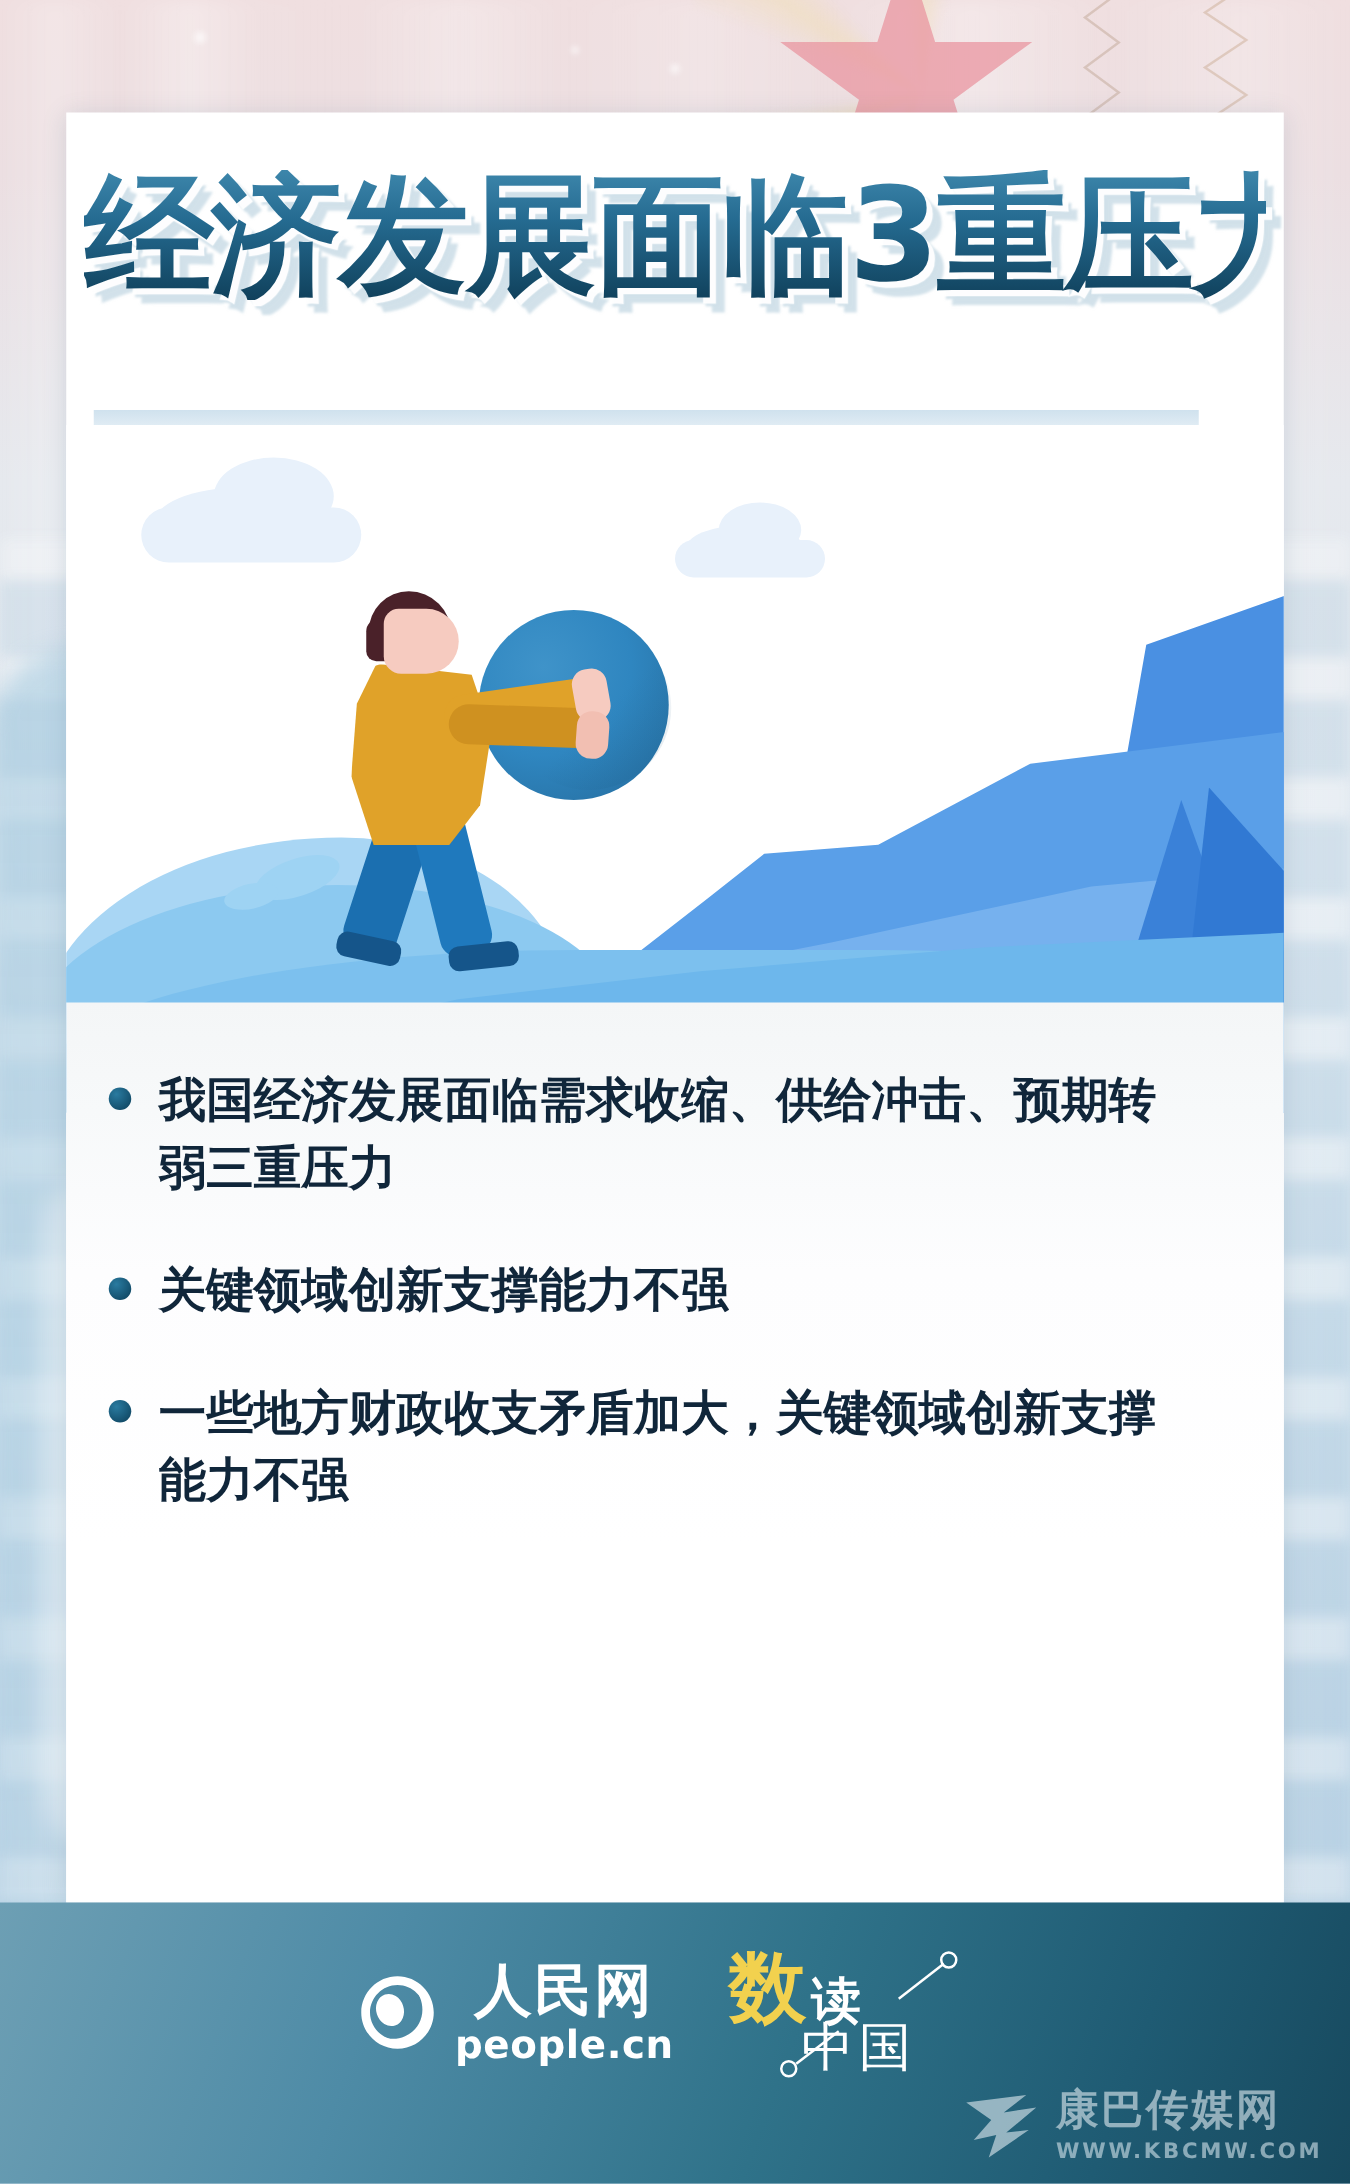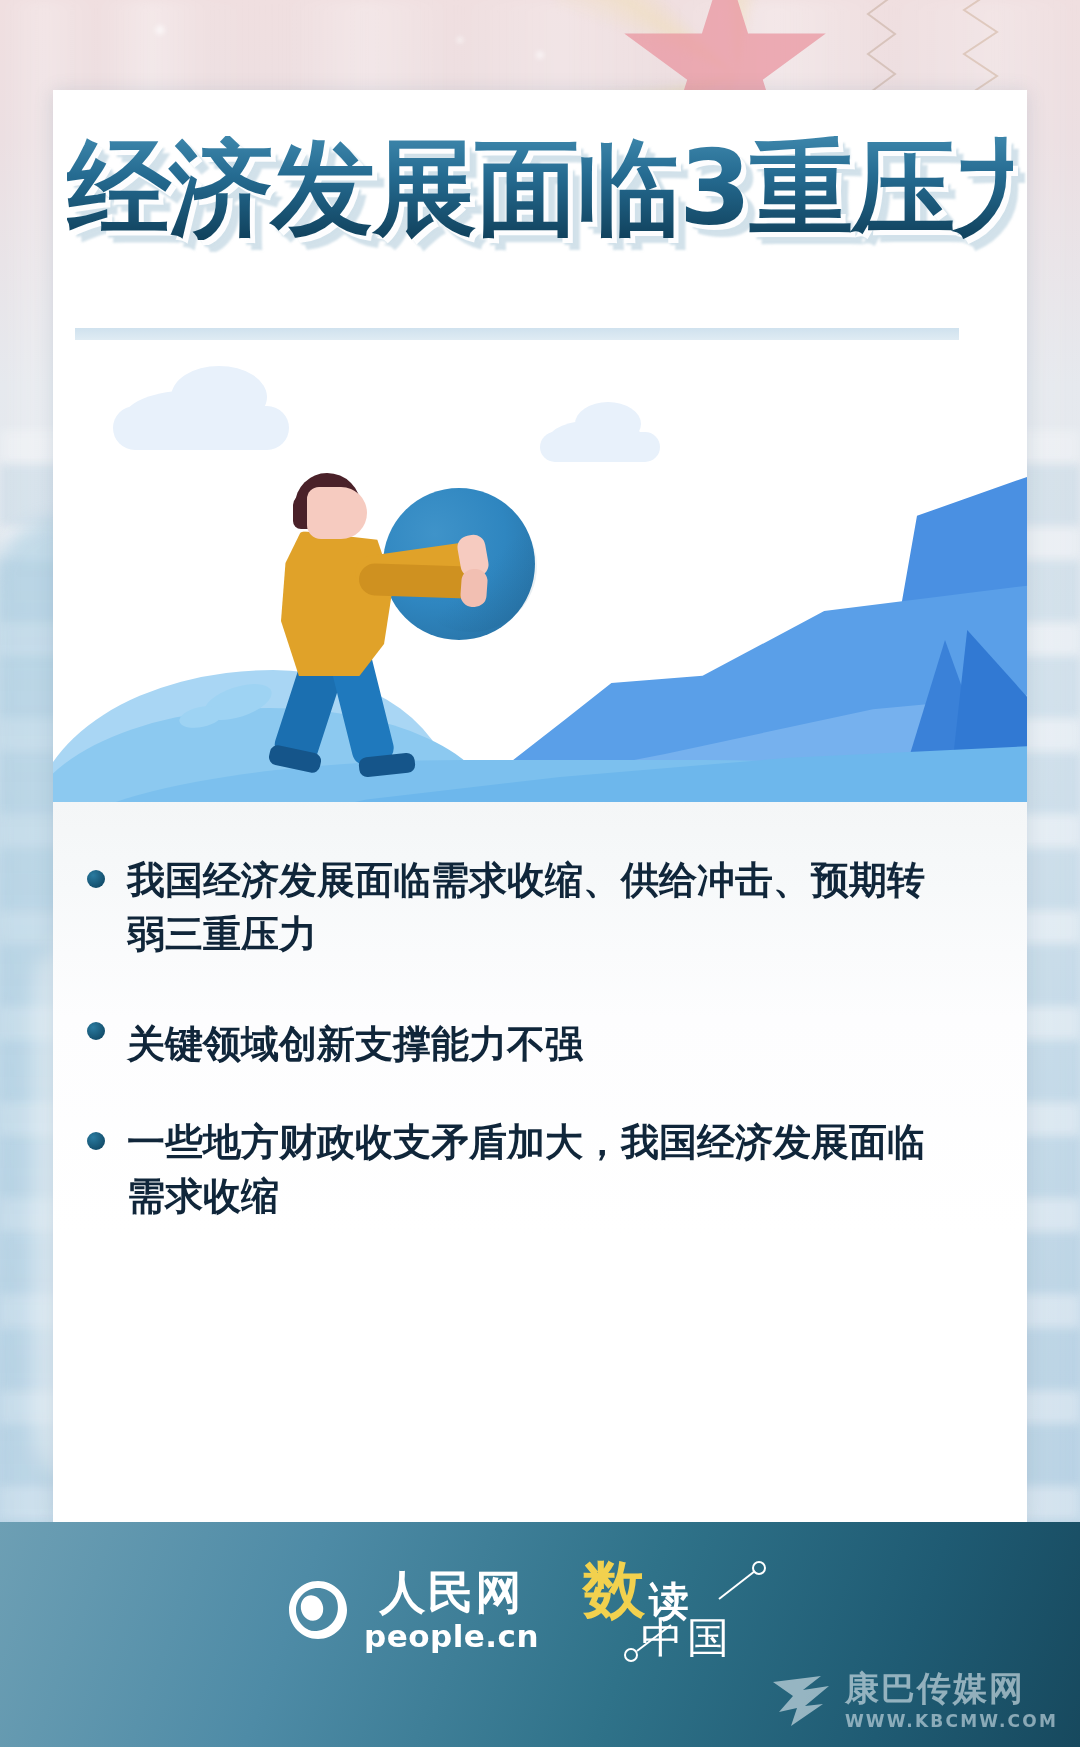--- a/index.html
+++ b/index.html
@@ -165,21 +165,21 @@
   .bullets{position:absolute;left:34px;top:52px;width:880px;}
   .bullet{display:flex;align-items:flex-start;margin-bottom:44px;}
   .dot{flex:0 0 auto;width:18px;height:18px;border-radius:50%;
     background:radial-gradient(circle at 34% 30%,#2a7ba0 0%,#14506e 70%,#0e4258 100%);
     margin-top:16px;margin-right:22px;position:relative;z-index:2;}
   .btext{font-family:"DejaVu Sans","Liberation Sans",sans-serif;
     font-size:38px;font-weight:700;line-height:1.42;color:#10263a;
     letter-spacing:0px;position:relative;z-index:2;}
   .b1{width:800px;}
   .b2{width:800px;}
-  .b3{width:800px;margin-top:12px;}
+  .b3{width:800px;}
   .b4{width:800px;}
 
   
   .footer{position:absolute;left:0;top:1522px;width:1080px;height:225px;
     background:linear-gradient(110deg,#6d9fb4 0%,#4e8ba6 28%,#2f7289 58%,#1f5b73 82%,#17495e 100%);}
   .logos{position:absolute;left:0;top:28px;width:1080px;height:120px;
     display:flex;align-items:center;justify-content:center;gap:40px;}
   .pd-logo{display:flex;align-items:center;gap:14px;}
   .globe{width:64px;height:64px;position:relative;}
   .pd-text{display:flex;flex-direction:column;align-items:center;line-height:1;}
@@ -278,21 +278,21 @@
         </div>
 
 
         <div class="bullet">
           <div class="dot"></div>
           <div class="btext b3">关键领域创新支撑能力不强</div>
         </div>
 
         <div class="bullet">
           <div class="dot"></div>
-          <div class="btext b4">一些地方财政收支矛盾加大，我国经济发展面临需求收缩</div>
+          <div class="btext b4">一些地方财政收支矛盾加大，关键领域创新支撑能力不强</div>
         </div>
 
       </div>
     </div>
 
   </div>
 
   <div class="footer">
 
     <div class="logos">

